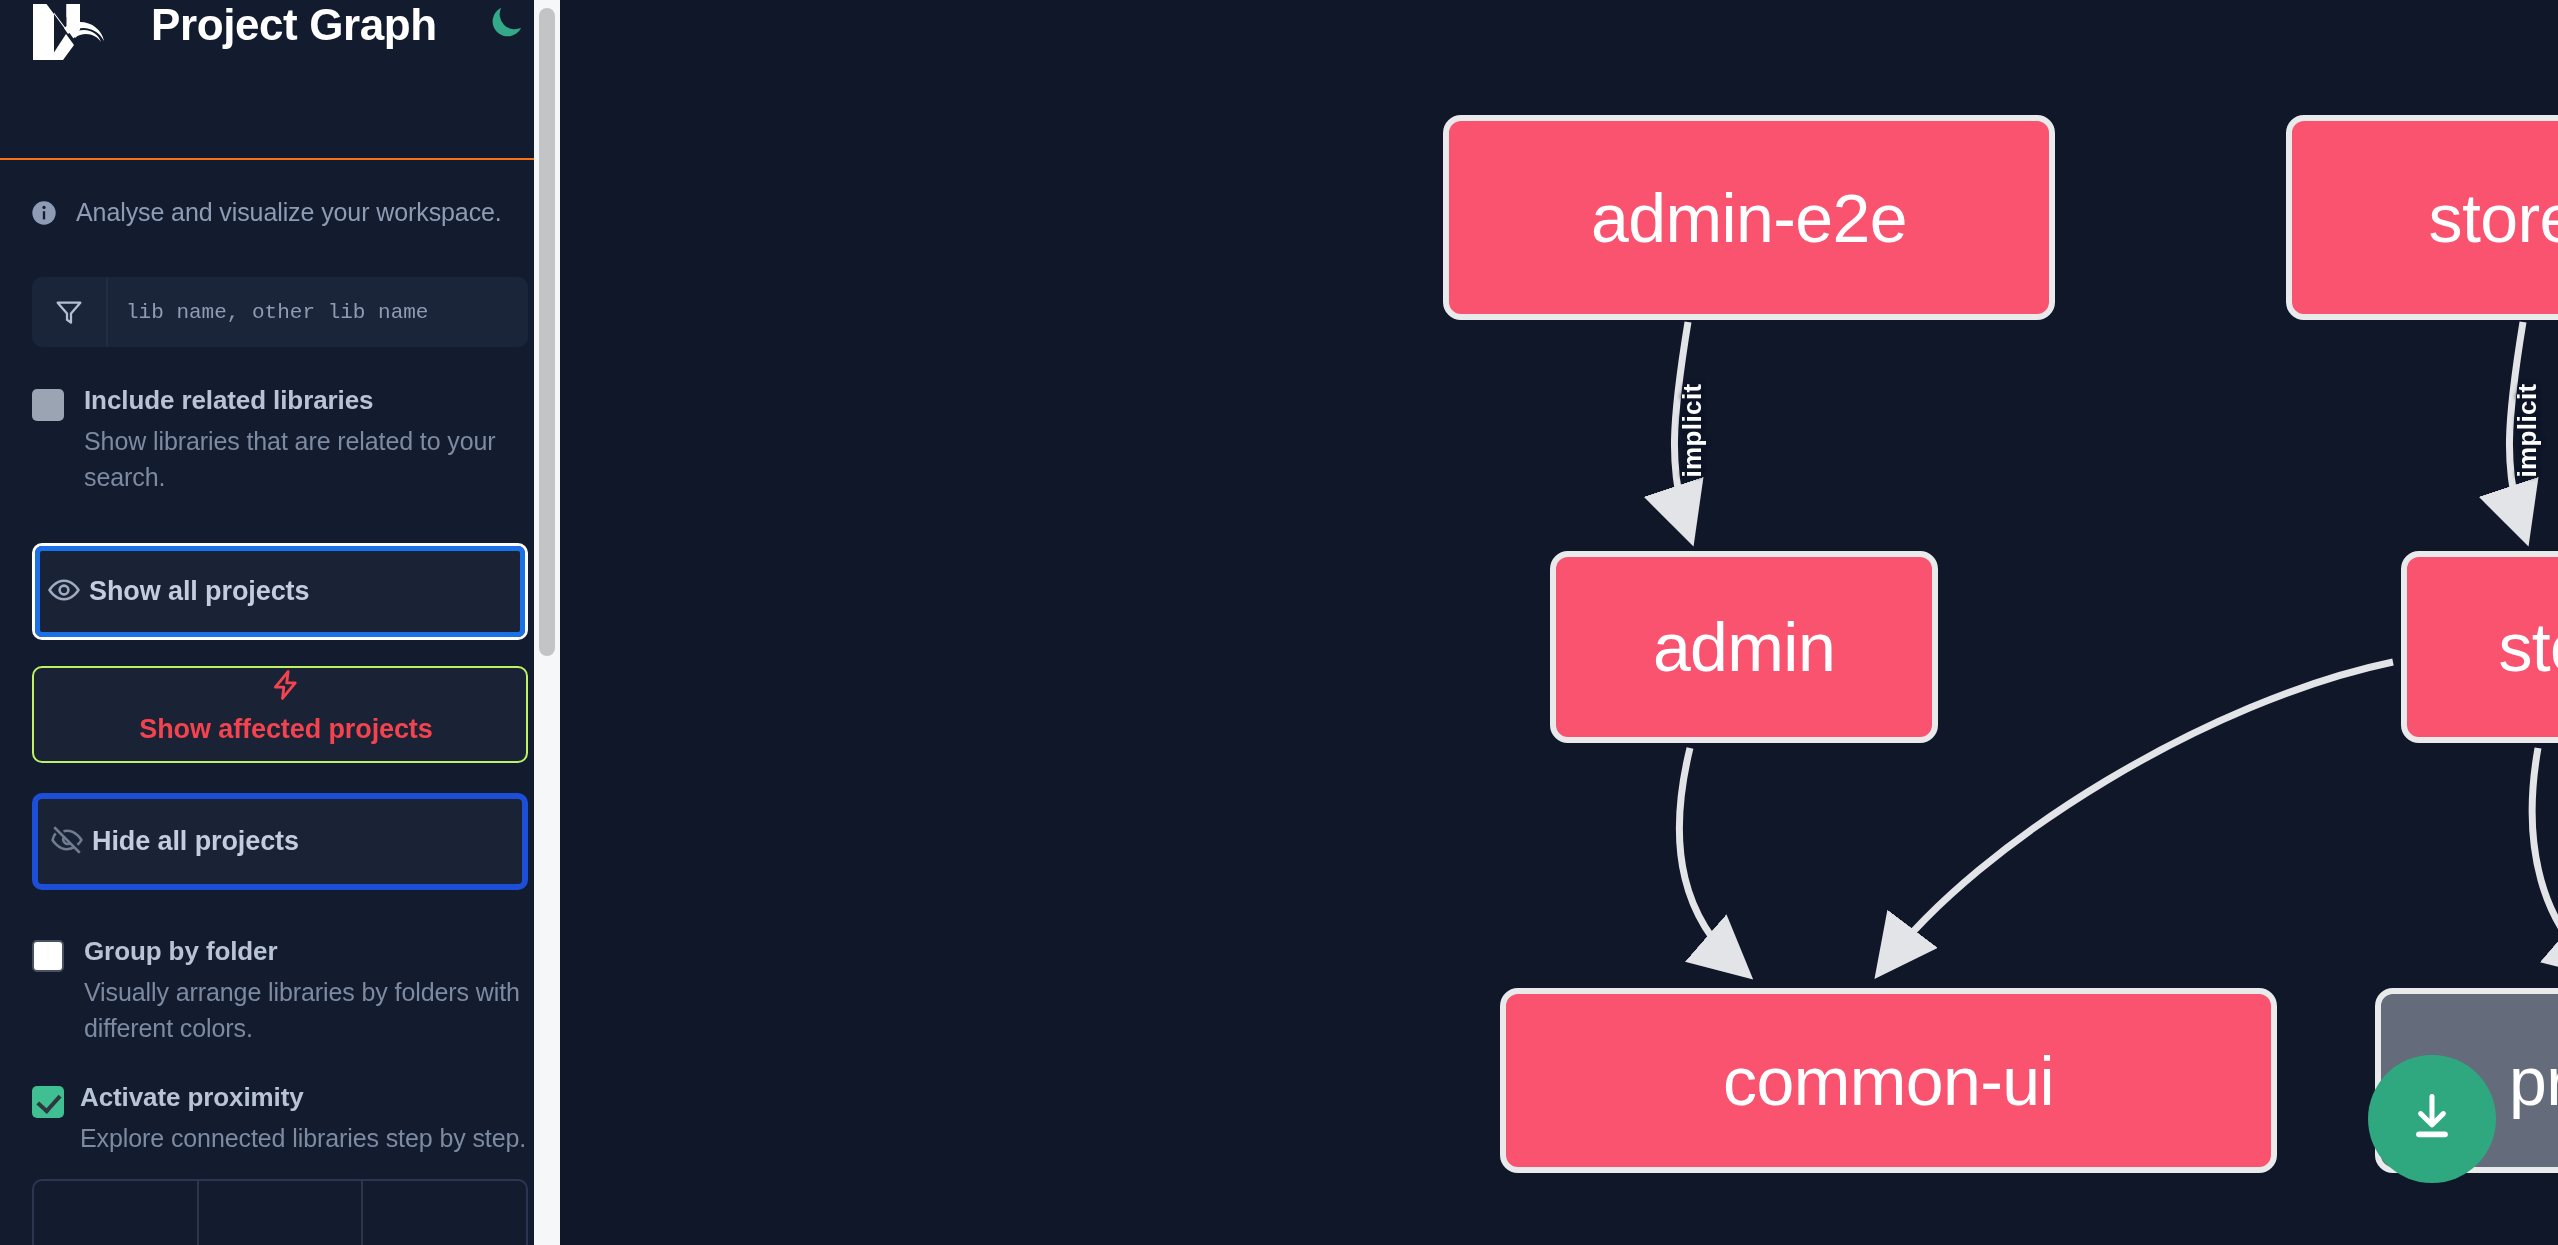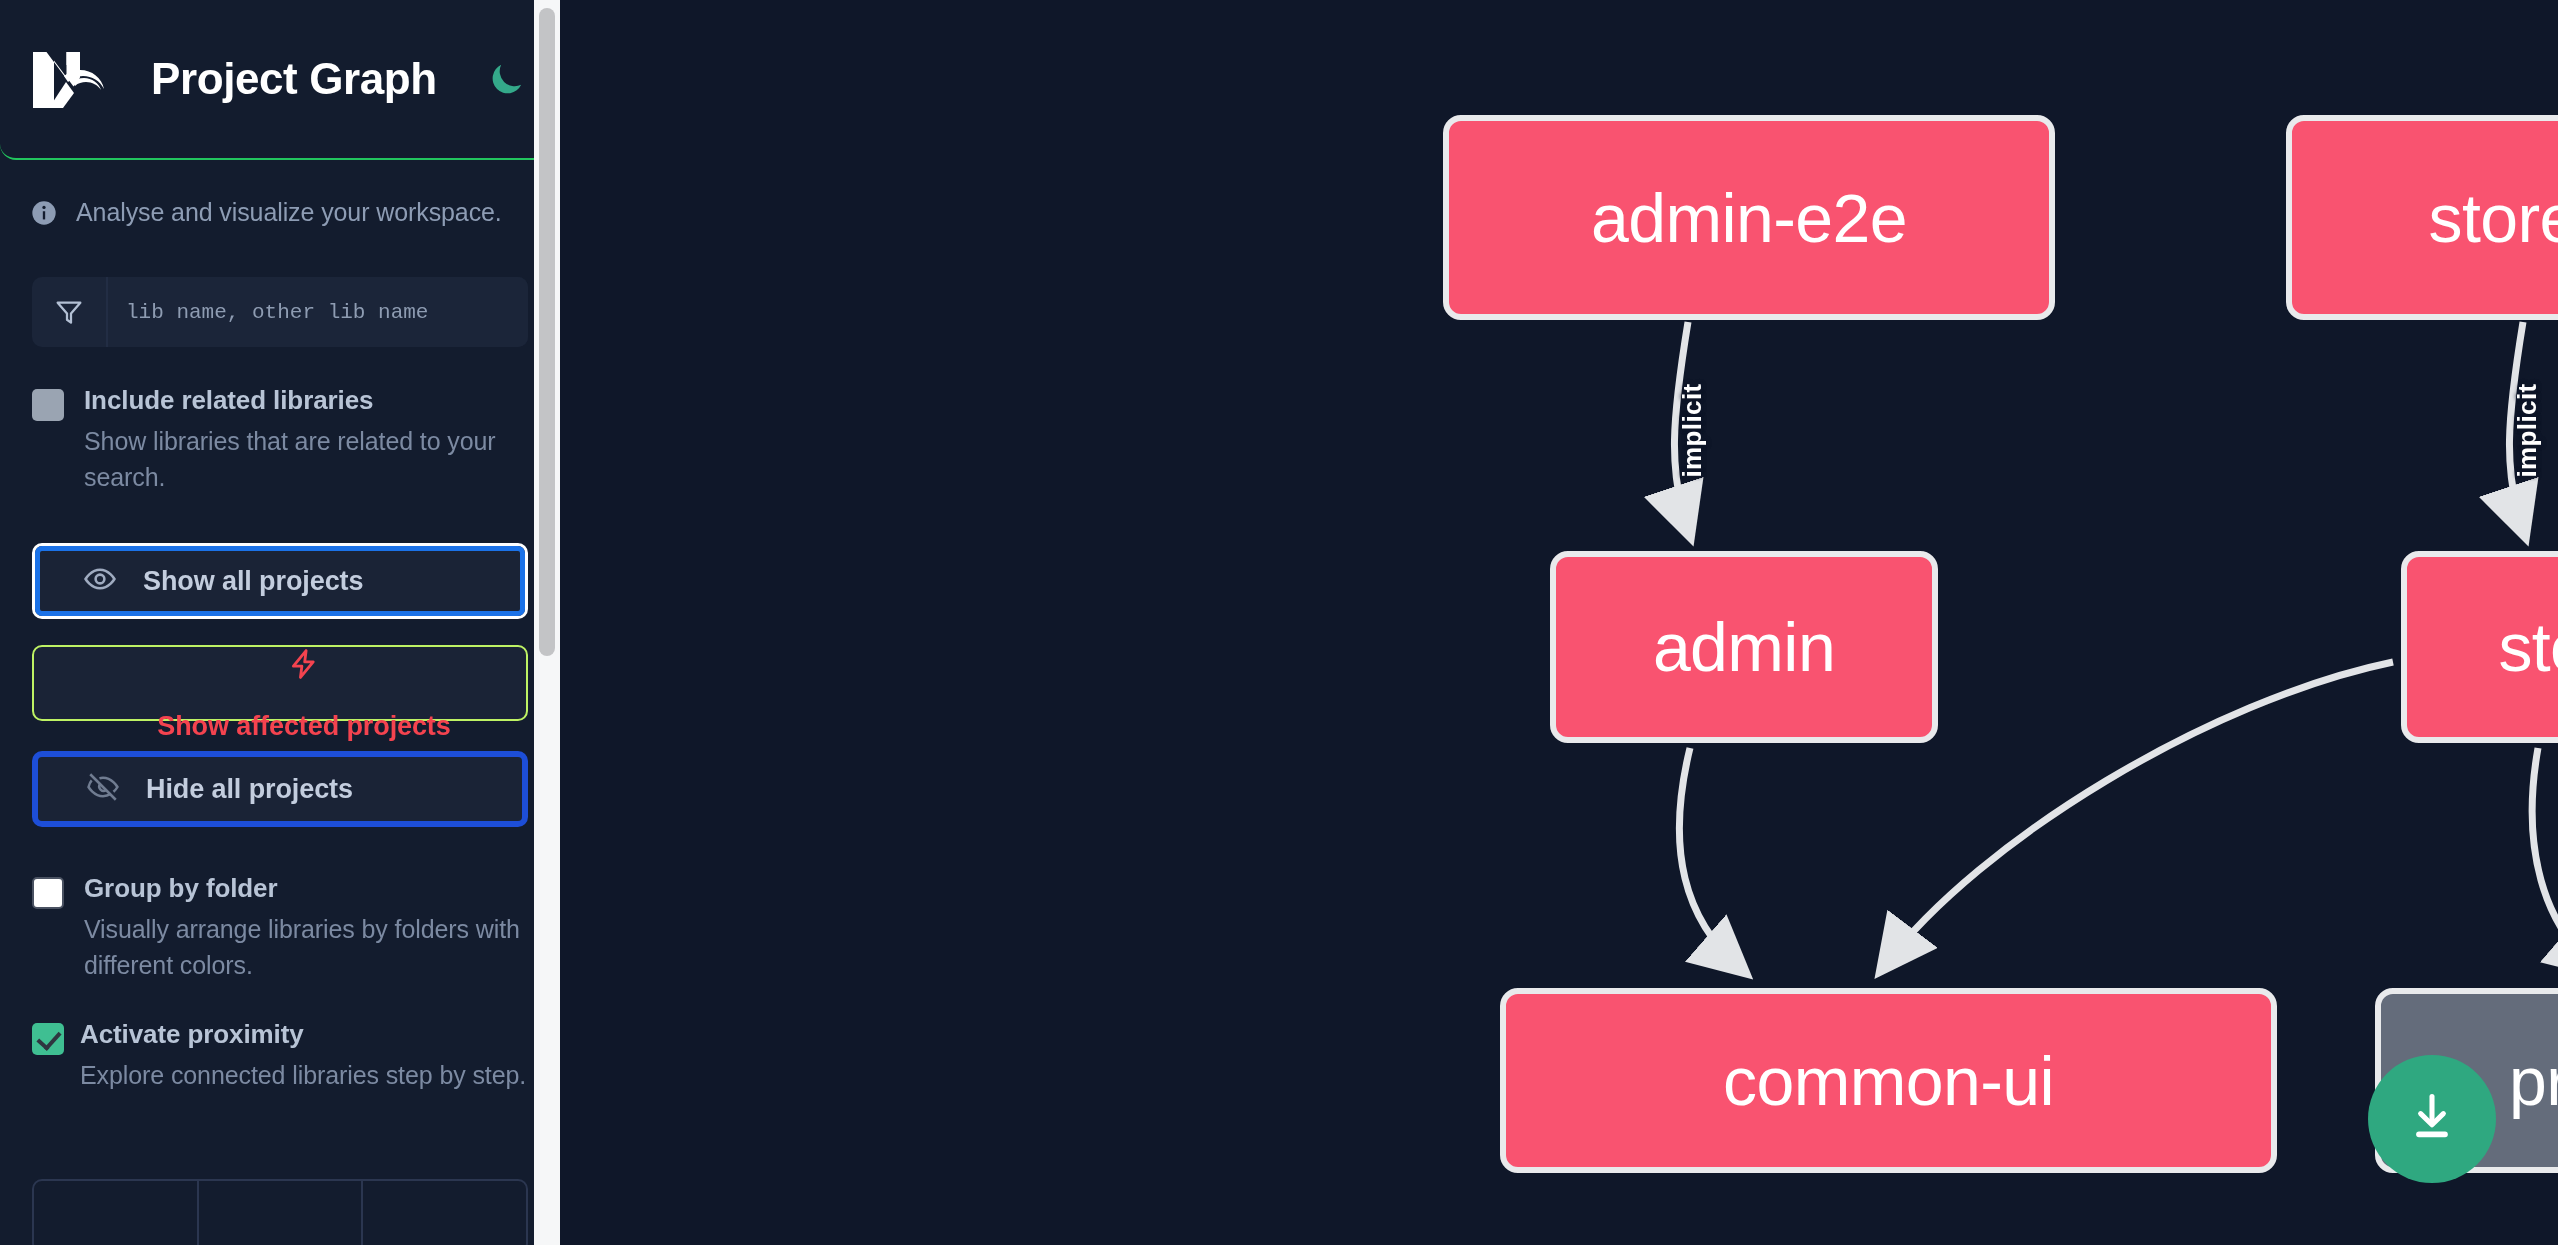--- a/index.html
+++ b/index.html
@@ -14,25 +14,24 @@
   
   #sidebar {
     position: relative;
     width: 560px; height: 1245px;
     background: #131c2e;
     flex: 0 0 560px;
     overflow: hidden;
   }
   .sb-header {
     height: 160px;
-    display: flex; align-items: center;
+    display: flex; align-items: flex-start;
     padding: 0 30px;
-    border-bottom: 2px solid #22c55e;
+    border-bottom: 2px solid #f97316;
     gap: 26px;
-    border-radius: 16px;
   }
   .nx-logo { width: 95px; height: 62px; flex: 0 0 95px; }
   .app-title {
     color: #ffffff;
     font-size: 44px;
     font-weight: 700;
     letter-spacing: -0.4px;
     white-space: nowrap;
   }
   .theme-toggle {
@@ -116,24 +115,24 @@
     color: #7c8aa2;
     font-size: 25px;
     line-height: 1.42;
     margin-top: 6px;
     letter-spacing: -0.1px;
   }
 
   .btn {
     position: relative;
     margin: 0 32px;
-    height: 76px;
+    height: 97px;
     display: flex; align-items: center;
-    gap: 26px;
-    padding-left: 48px;
+    gap: 8px;
+    padding-left: 12px;
     background: #1a2336;
     border-radius: 10px;
     cursor: pointer;
   }
   .btn-label { font-size: 27px; font-weight: 700; letter-spacing: -0.1px; }
   .btn.show-all {
     margin-top: 48px;
     border: 3px solid #ffffff;
     outline: 5px solid #1b72e8;
     outline-offset: -8px;

